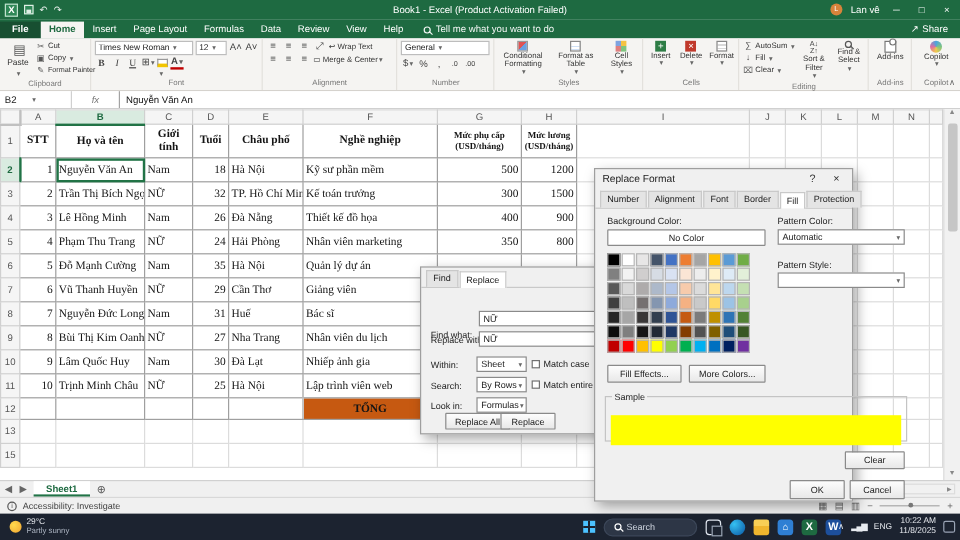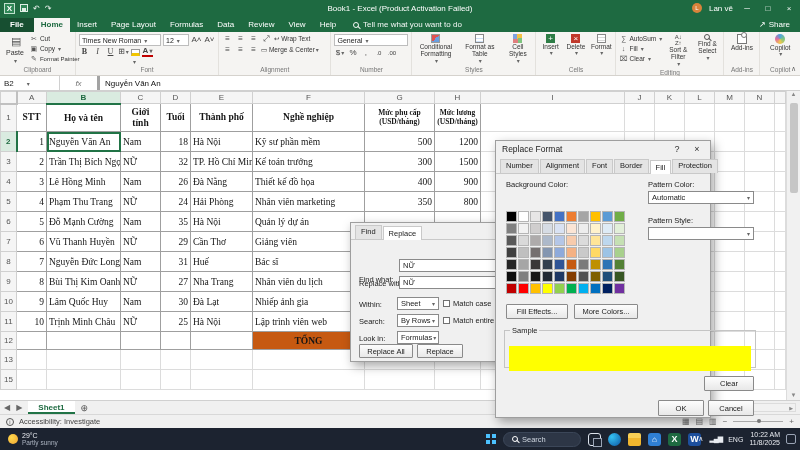--- a/index.html
+++ b/index.html
@@ -57,21 +57,21 @@
 .ic-fmt{width:9px;height:9px;border:1px solid #888;background:repeating-linear-gradient(#fff 0 2px,#d8d8d8 2px 3px)}
 .ic-sort{font-size:6px;color:#444;line-height:1}
 .ic-puzzle{width:10px;height:10px;border:1px solid #777;background:#fff;position:relative}
 .ic-puzzle::after{content:"";position:absolute;left:3px;top:-3px;width:4px;height:4px;border-radius:50%;background:#fff;border:1px solid #777}
 .ic-copilot{width:10px;height:10px;border-radius:50%;background:conic-gradient(#4ca3e0,#7fc47f,#f2c94c,#e06c9f,#4ca3e0)}
 .collapse-btn{position:absolute;right:4px;bottom:2px;font-size:7px;color:#666}
 
 
 .fbar{position:absolute;top:76px;left:0;width:800px;height:15px;background:#fff;border-bottom:1px solid #d0d0d0;display:flex;align-items:stretch;font-size:8px}
 .namebox{width:60px;border-right:1px solid #d0d0d0;display:flex;align-items:center;padding:0 4px;gap:12px;color:#222}
-.fxcell{width:40px;border-right:3px solid #a3a3a3;display:flex;align-items:center;justify-content:center;gap:5px;color:#777;font-style:italic}
+.fxcell{width:40px;border-right:1px solid #a3a3a3;display:flex;align-items:center;justify-content:center;gap:5px;color:#777;font-style:italic}
 .fval{flex:1;display:flex;align-items:center;padding:0 5px;color:#111}
 
 
 .sheet{position:absolute;top:91px;left:0;width:786px;height:309px;overflow:hidden;background:#fff}
 .grid{border-collapse:collapse;table-layout:fixed;width:786px;font-family:"Liberation Serif",serif}
 .grid td{border:1px solid #dcdcdc;font-size:9.5px;padding:0 2px;white-space:nowrap;overflow:hidden;height:20px;color:#151515;background:#fff}
 .grid .tb{border-color:#9f9f9f}
 .grid .lr th{height:12px}
 .grid .r1 td{height:28px}
 .grid .r12 td{height:18px}
@@ -403,21 +403,21 @@
             <th class="ch">M</th>
             <th class="ch">N</th>
             <th class="ch"></th>
           </tr>
           <tr class="r1">
             <th class="rh">1</th>
             <td class="tb hc">STT</td>
             <td class="tb hc">Họ và tên</td>
             <td class="tb hc">Giới tính</td>
             <td class="tb hc">Tuổi</td>
-            <td class="tb hc">Thành phố</td>
+            <td class="tb hc">Châu phố</td>
             <td class="tb hc">Nghề nghiệp</td>
             <td class="tb hc sm">Mức phụ cấp (USD/tháng)</td>
             <td class="tb hc sm">Mức lương (USD/tháng)</td>
             <td></td>
             <td></td>
             <td></td>
             <td></td>
             <td></td>
             <td></td>
             <td></td>
@@ -749,41 +749,42 @@
         <span>By Rows</span>
       </div>
     <div class="chk" style="left:92px;top:93px">
         <span class="box"></span>
         <span>Match entire cell contents</span>
       </div>
     <span class="lbl" style="left:8px;top:111px">Look in:</span>
     <div class="fld dd" style="left:46px;top:108px;width:42px">
         <span>Formulas</span>
       </div>
-    <div class="btn" style="left:8px;top:121px;width:54px;height:14px">Replace All</div>
+    <div class="btn" style="left:20px;top:121px;width:54px;height:14px">Replace All</div>
     <div class="btn" style="left:66px;top:121px;width:46px;height:14px">Replace</div>
   </div>
 
   <div class="dlg rf-dlg">
     <div class="dlg-title">
       <span>Replace Format</span>
       <span class="spacer"></span>
       <span class="dclose">?</span>
       <span class="dclose">×</span>
     </div>
     <div class="dtabs">
         <span class="dtab">Number</span>
         <span class="dtab">Alignment</span>
         <span class="dtab">Font</span>
         <span class="dtab">Border</span>
         <span class="dtab active">Fill</span>
         <span class="dtab">Protection</span>
       </div>
     <div class="rf-body">
       <span class="lbl" style="left:10px;top:6px">Background Color:</span>
+      <div class="btn" style="left:10px;top:17px;width:132px;height:14px;background:#fff">No Color</div>
       <div class="palette">
           <span class="swatch" style="background: rgb(0, 0, 0);"></span>
           <span class="swatch" style="background: rgb(255, 255, 255);"></span>
           <span class="swatch" style="background: rgb(231, 230, 230);"></span>
           <span class="swatch" style="background: rgb(68, 84, 106);"></span>
           <span class="swatch" style="background: rgb(68, 114, 196);"></span>
           <span class="swatch" style="background: rgb(237, 125, 49);"></span>
           <span class="swatch" style="background: rgb(165, 165, 165);"></span>
           <span class="swatch" style="background: rgb(255, 192, 0);"></span>
           <span class="swatch" style="background: rgb(91, 155, 213);"></span>

